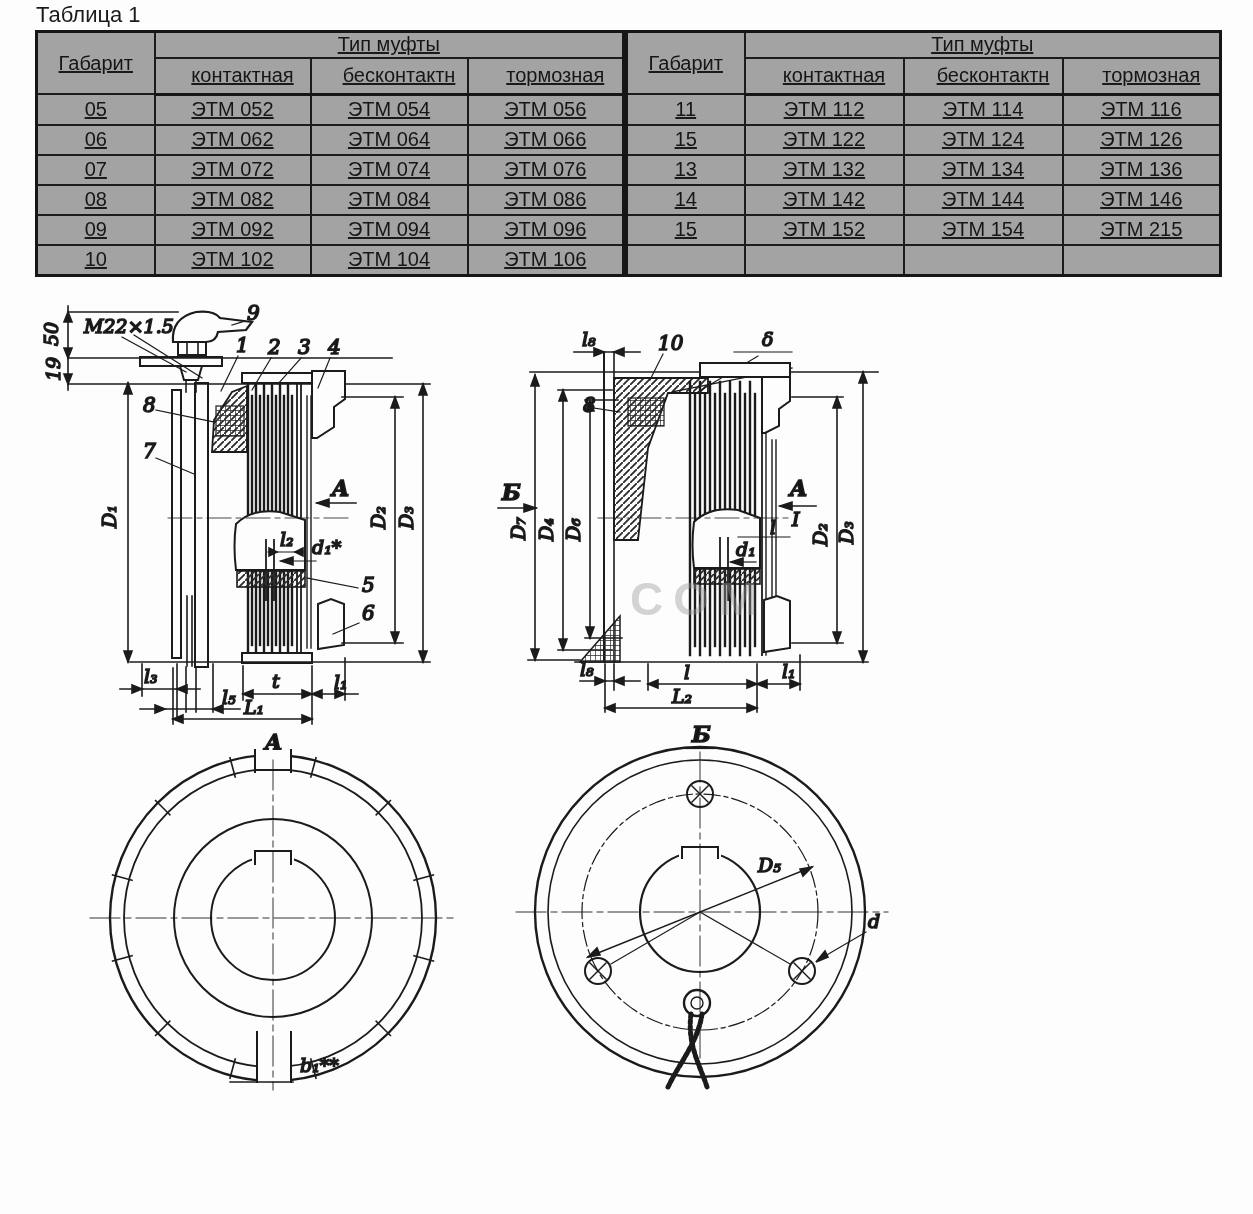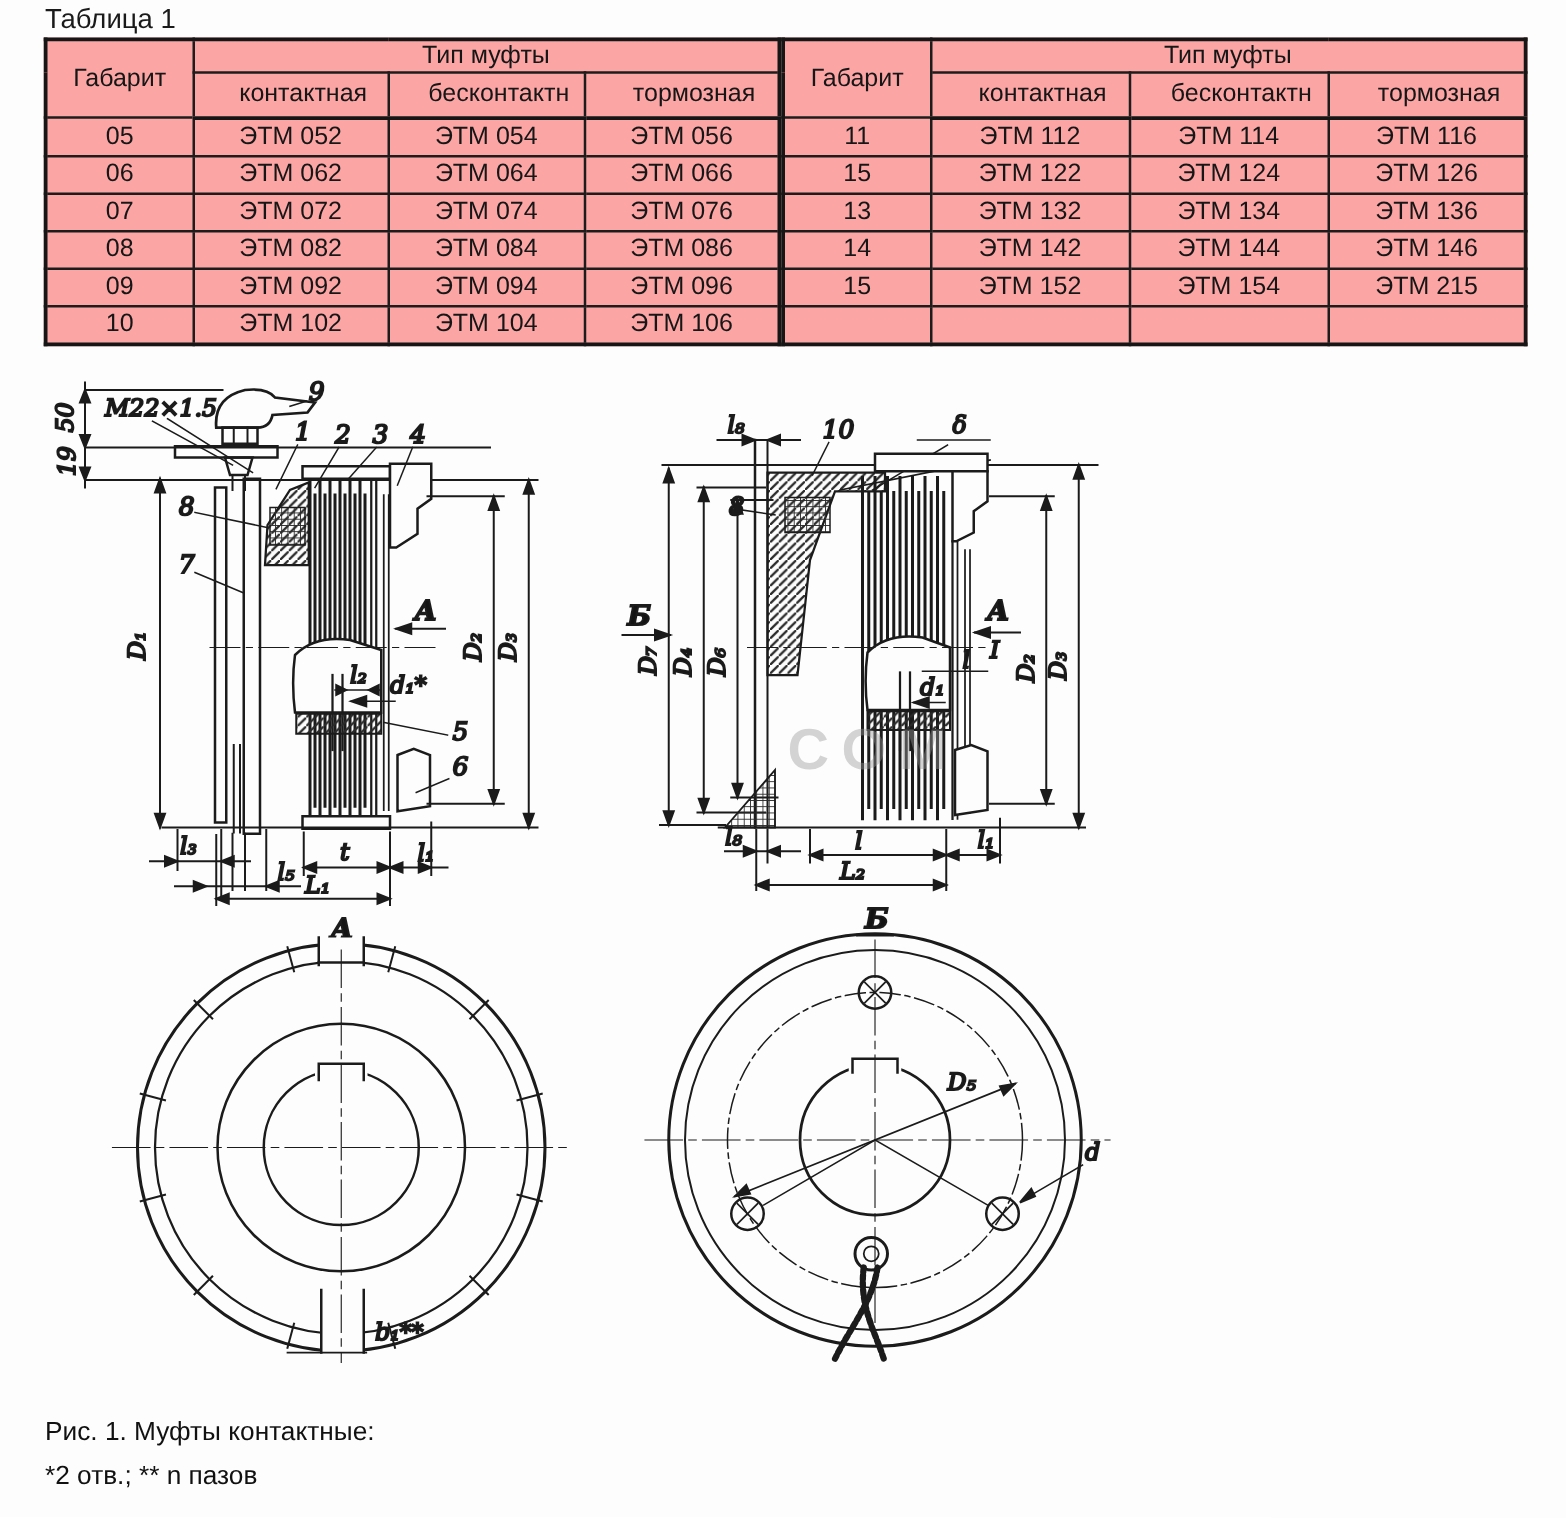--- a/index.html
+++ b/index.html
@@ -1,20 +1,20 @@
 <!DOCTYPE html>
 <html><head>
 <meta charset="utf-8">
 <style>
   html,body{margin:0;padding:0;background:#fff;}
   .page{position:relative;width:1253px;height:1214px;background:#fdfdfd;overflow:hidden;
         font-family:"Liberation Sans",sans-serif;color:#1a1a1a;}
   .doc-title{position:absolute;left:36px;top:2px;font-size:22px;}
   .tables{position:absolute;left:35px;top:30px;display:flex;}
-  table.spec{border-collapse:collapse;table-layout:fixed;height:236px;background:#fca5a5;}
+  table.spec{border-collapse:collapse;table-layout:fixed;height:236px;background:#a3a3a3;text-decoration:underline;}
   table.spec{border:3px solid #161616;}
   table.spec.right{border-left:3px solid #161616;}
   table.spec th,table.spec td{border:2px solid #1c1c1c;padding:0 4px;text-align:center;
         font-weight:normal;font-size:20px;color:#161616;}
   table.spec .grp{height:26px;}
   table.spec .sub th{height:34px;border-bottom:3px solid #161616;padding-left:24px;}
   table.spec td{height:28px;}
   table.spec td.filler{border-top:none;}
   .caption{position:absolute;font-size:21px;line-height:35px;color:#111;}
   .caption.c1{left:36px;top:1128px;}
@@ -489,18 +489,14 @@
       <circle cx="697" cy="1003" r="13" stroke-width="2.4" fill="#fdfdfd"></circle>
       <circle cx="697" cy="1003" r="6" stroke-width="1.4"></circle>
       <path d="M691,1014 C687,1045 700,1065 707,1087" stroke-width="5" stroke-dasharray="3.5,2.5" stroke-linecap="round"></path>
       <path d="M702,1014 C698,1042 680,1062 668,1087" stroke-width="5" stroke-dasharray="3.5,2.5" stroke-linecap="round"></path>
 
       <line x1="516" y1="912" x2="888" y2="912" stroke-width="0.9" stroke-dasharray="30,5,6,5"></line>
       <line x1="700" y1="752" x2="700" y2="1058" stroke-width="0.9" stroke-dasharray="30,5,6,5"></line>
     </g>
   </svg>
 
-  <div class="caption c1">
-    <div>Рис. 1. Муфты контактные:</div>
-    <div>*2 отв.; ** n пазов</div>
-  </div>
 
 </div>
 
 </body></html>

